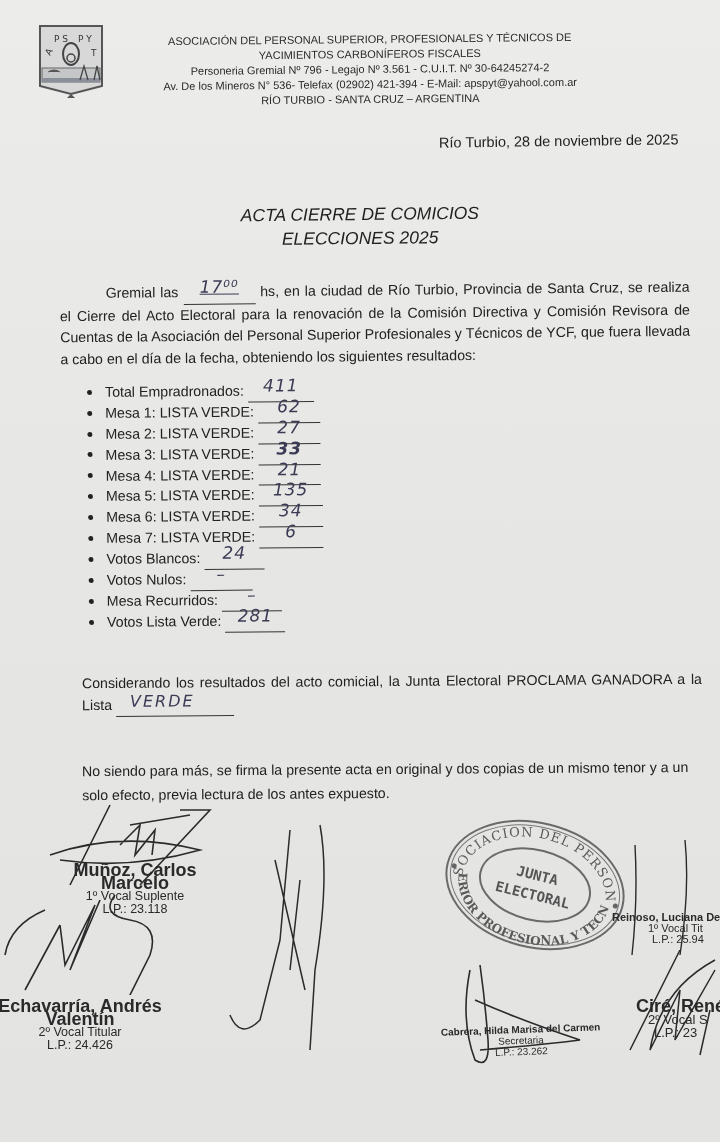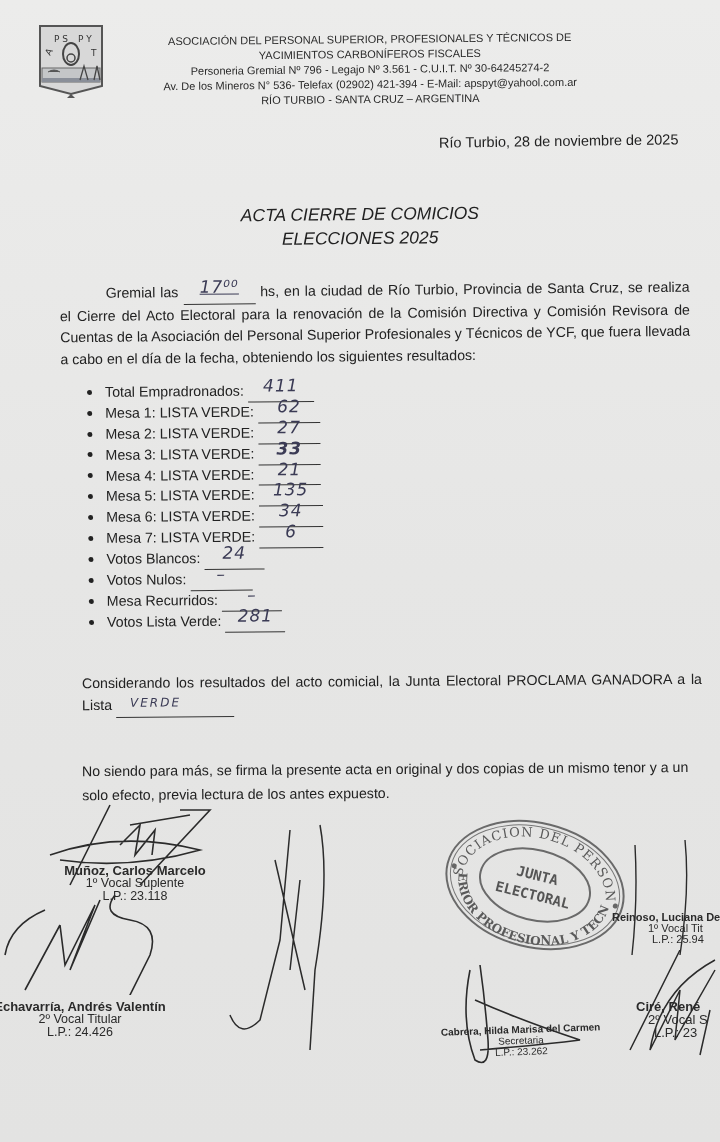--- a/index.html
+++ b/index.html
@@ -35,21 +35,21 @@
     .results li .blank { margin-left: 4px; }
     .results li .hand { position: relative; top: -4px; }
 
     .proclama { position: absolute; left: 82px; top: 670px; width: 620px; font-size: 14.2px; line-height: 22px; color: #222;
       transform: rotate(-0.4deg); text-align: justify; }
     .closing { position: absolute; left: 82px; top: 757px; width: 625px; font-size: 14.2px; line-height: 24px; color: #222;
       transform: rotate(-0.4deg); }
 
     
     .sig-block { position: absolute; text-align: center; font-size: 12.5px; line-height: 13px; color: #2a2a2a; font-weight: bold; }
-    .sig-block .name { font-size: 13px; }
+    .sig-block .name { font-size: 18px; }
     .sig-block .role, .sig-block .lp { font-weight: normal; }
     .scribble { position: absolute; pointer-events: none; }
 
     .stamp { position: absolute; left: 440px; top: 820px; width: 190px; height: 130px; transform: rotate(14deg); }
   </style>
 </head>
 <body>
 
 <div class="page">
 
@@ -99,21 +99,21 @@
     <li><span class="bullet"></span><span>Mesa 6: LISTA VERDE:</span><span class="blank" style="width:64px;"><span class="hand">34</span></span></li>
     <li><span class="bullet"></span><span>Mesa 7: LISTA VERDE:</span><span class="blank" style="width:64px;"><span class="hand">6</span></span></li>
     <li><span class="bullet"></span><span>Votos Blancos:</span><span class="blank" style="width:60px;text-align:center;"><span class="hand">24</span></span></li>
     <li><span class="bullet"></span><span>Votos Nulos:</span><span class="blank" style="width:62px;"><span class="hand">–</span></span></li>
     <li><span class="bullet"></span><span>Mesa Recurridos:</span><span class="blank" style="width:60px;"><span class="hand">–</span></span></li>
     <li><span class="bullet"></span><span>Votos Lista Verde:</span><span class="blank" style="width:60px;"><span class="hand">281</span></span></li>
   </ul>
 
   <div class="proclama">
     <span>Considerando los resultados del acto comicial, la Junta Electoral PROCLAMA GANADORA a la Lista</span>
-    <span class="blank" style="width:118px;text-align:left;"><span class="hand" style="font-size:12px;position:relative;top:-3px;left:14px;letter-spacing:2px;">VERDE</span></span>
+    <span class="blank" style="width:118px;text-align:left;"><span class="hand" style="font-size:16px;position:relative;top:-3px;left:14px;letter-spacing:2px;">VERDE</span></span>
   </div>
 
   <div class="closing">No siendo para más, se firma la presente acta en original y dos copias de un mismo tenor y a un solo efecto, previa lectura de los antes expuesto.</div>
 
   <svg class="stamp" viewBox="0 0 190 130">
     <defs>
       <path id="arcTop" d="M22 70 A73 52 0 0 1 168 70"></path>
       <path id="arcBot" d="M18 68 A77 56 0 0 0 172 68"></path>
     </defs>
     <ellipse cx="95" cy="65" rx="90" ry="62" fill="none" stroke="#6a6a6a" stroke-width="2"></ellipse>

